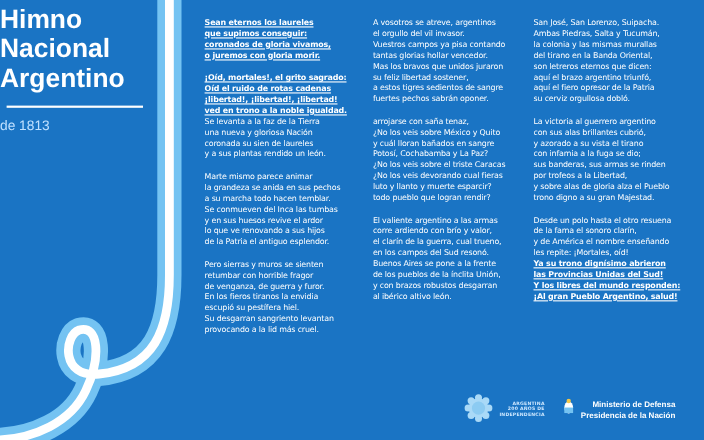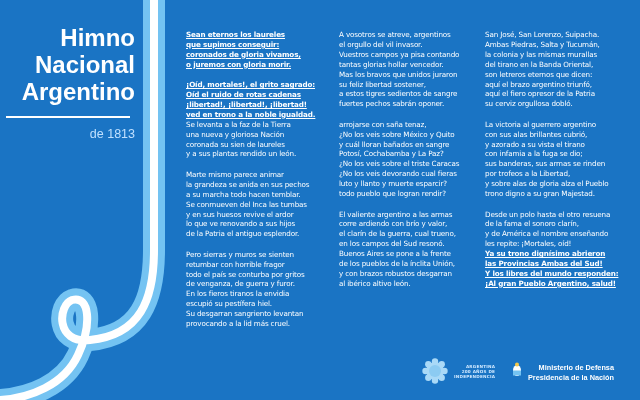--- a/index.html
+++ b/index.html
@@ -1,22 +1,22 @@
 <!DOCTYPE html>
 <html><head>
 <meta charset="utf-8">
 <style>
   html, body { margin:0; padding:0; }
   body { width:640px; height:400px; overflow:hidden; background:#1a74c4; position:relative; font-family:"DejaVu Sans", sans-serif; color:#fff; }
   .ribbon { position:absolute; left:0; top:0; width:640px; height:400px; }
-  .title-block { position:absolute; left:0; top:24px; width:135px; text-align:right; }
+  .title-block { position:absolute; left:0; top:4px; width:135px; text-align:left; }
   .title { font-family:"Liberation Sans", sans-serif; font-weight:bold; font-size:24px; line-height:27px; color:#fff; margin:0; }
   .rule { width:124px; height:2px; background:#fff; margin:11px auto 8px; }
   .subtitle { font-family:"Liberation Sans", sans-serif; font-size:12.5px; line-height:17px; color:#bfe0ff; }
-  .col { position:absolute; top:30px; font-family:"DejaVu Sans", sans-serif; font-size:7.2px; line-height:9.9px; letter-spacing:-0.15px; }
+  .col { position:absolute; top:16px; font-family:"DejaVu Sans", sans-serif; font-size:7.2px; line-height:9.9px; letter-spacing:-0.15px; }
   .col1 { left:186px; width:150px; }
   .col2 { left:339px; width:150px; }
   .col3 { left:485px; width:152px; }
   .stanza { margin:0 0 10.5px 0; }
   .line { display:block; white-space:nowrap; }
   .u { text-decoration:underline; text-underline-offset:1px; font-weight:bold; }
   .footer { position:absolute; top:352px; left:412px; width:228px; height:40px;text-align:right; }
   .bicent { position:absolute; left:10px; top:6px; width:26px; height:26px; }
   .bicent-text { position:absolute; left:42px; top:12px; font-size:4.2px; line-height:5px; color:#cfe8ff; font-weight:bold; letter-spacing:0.2px; }
   .escudo { position:absolute; left:100px; top:10px; width:10px; height:16px; }
@@ -64,21 +64,20 @@
       <span class="line">la grandeza se anida en sus pechos</span>
       <span class="line">a su marcha todo hacen temblar.</span>
       <span class="line">Se conmueven del Inca las tumbas</span>
       <span class="line">y en sus huesos revive el ardor</span>
       <span class="line">lo que ve renovando a sus hijos</span>
       <span class="line">de la Patria el antiguo esplendor.</span>
     </div>
     <div class="stanza">
       <span class="line">Pero sierras y muros se sienten</span>
       <span class="line">retumbar con horrible fragor</span>
-      <span class="line">todo el país se conturba por gritos</span>
       <span class="line">de venganza, de guerra y furor.</span>
       <span class="line">En los fieros tiranos la envidia</span>
       <span class="line">escupió su pestífera hiel.</span>
       <span class="line">Su desgarran sangriento levantan</span>
       <span class="line">provocando a la lid más cruel.</span>
     </div>
   </div>
 <div class="col col2">
     <div class="stanza">
       <span class="line">A vosotros se atreve, argentinos</span>
@@ -131,21 +130,21 @@
       <span class="line">por trofeos a la Libertad,</span>
       <span class="line">y sobre alas de gloria alza el Pueblo</span>
       <span class="line">trono digno a su gran Majestad.</span>
     </div>
     <div class="stanza">
       <span class="line">Desde un polo hasta el otro resuena</span>
       <span class="line">de la fama el sonoro clarín,</span>
       <span class="line">y de América el nombre enseñando</span>
       <span class="line">les repite: ¡Mortales, oíd!</span>
       <span class="line u">Ya su trono dignísimo abrieron</span>
-      <span class="line u">las Provincias Ambas del Sud!</span>
+      <span class="line u">las Provincias Unidas del Sud!</span>
       <span class="line u">Y los libres del mundo responden:</span>
       <span class="line u">¡Al gran Pueblo Argentino, salud!</span>
     </div>
   </div>
 
 <div class="footer">
   <svg class="bicent" viewBox="0 0 26 26">
     <g fill="#a9d9f7">
       <circle cx="13" cy="13" r="9"></circle>
       <circle cx="13" cy="3.5" r="3.2"></circle>

